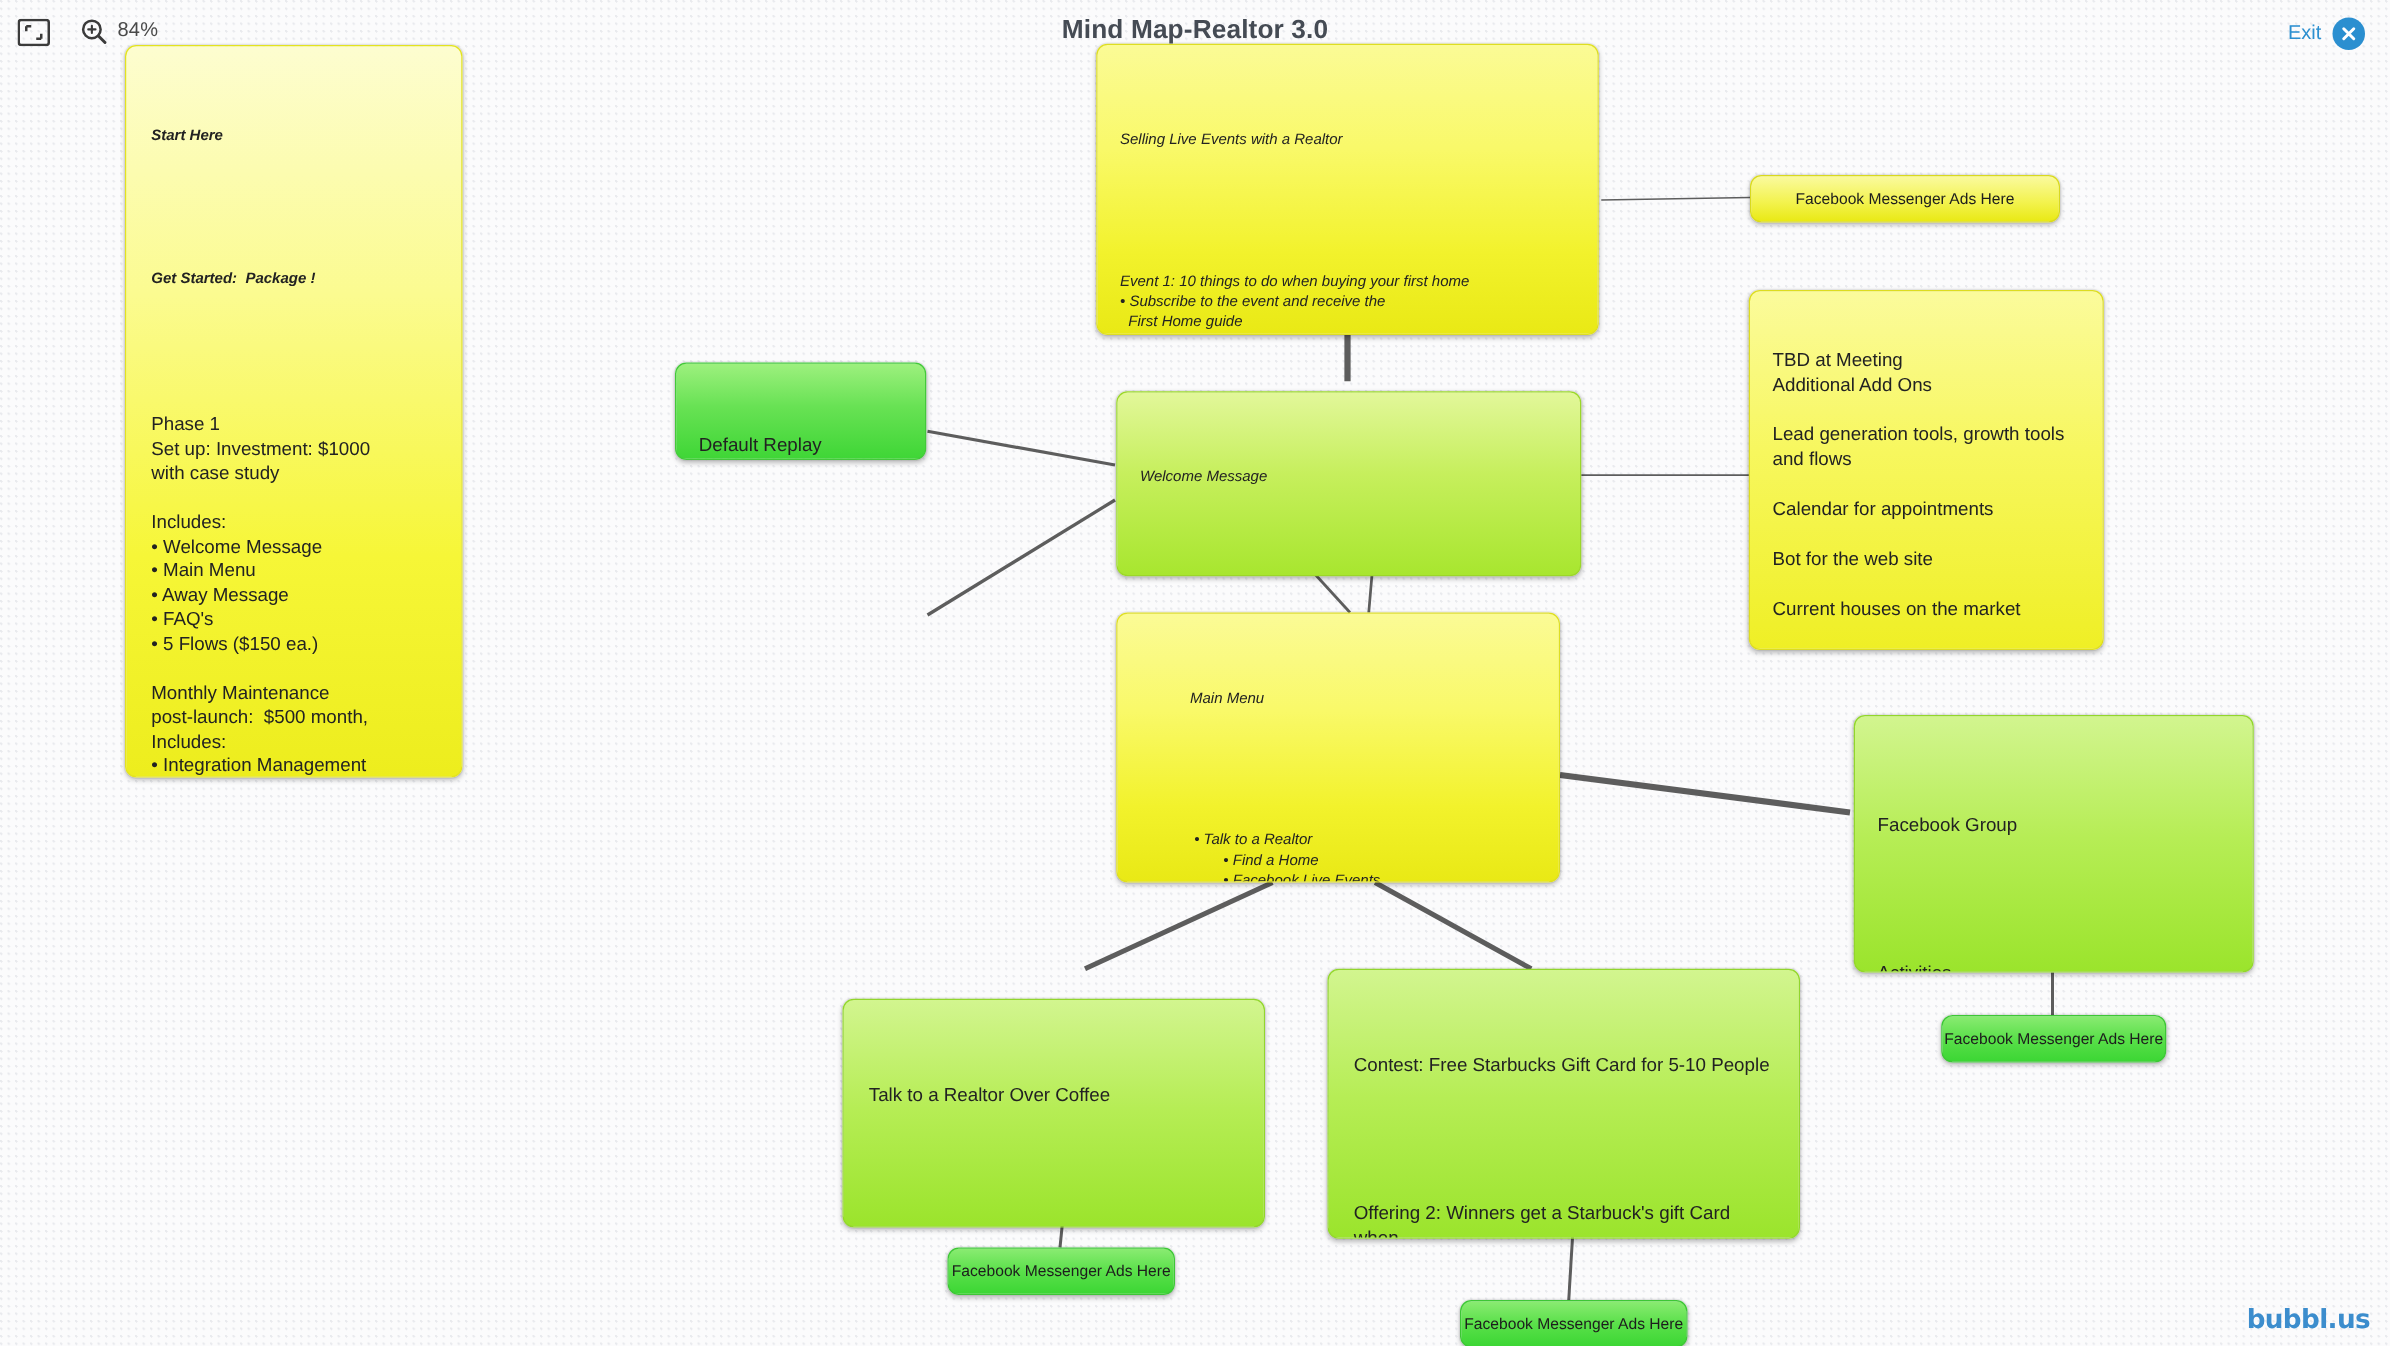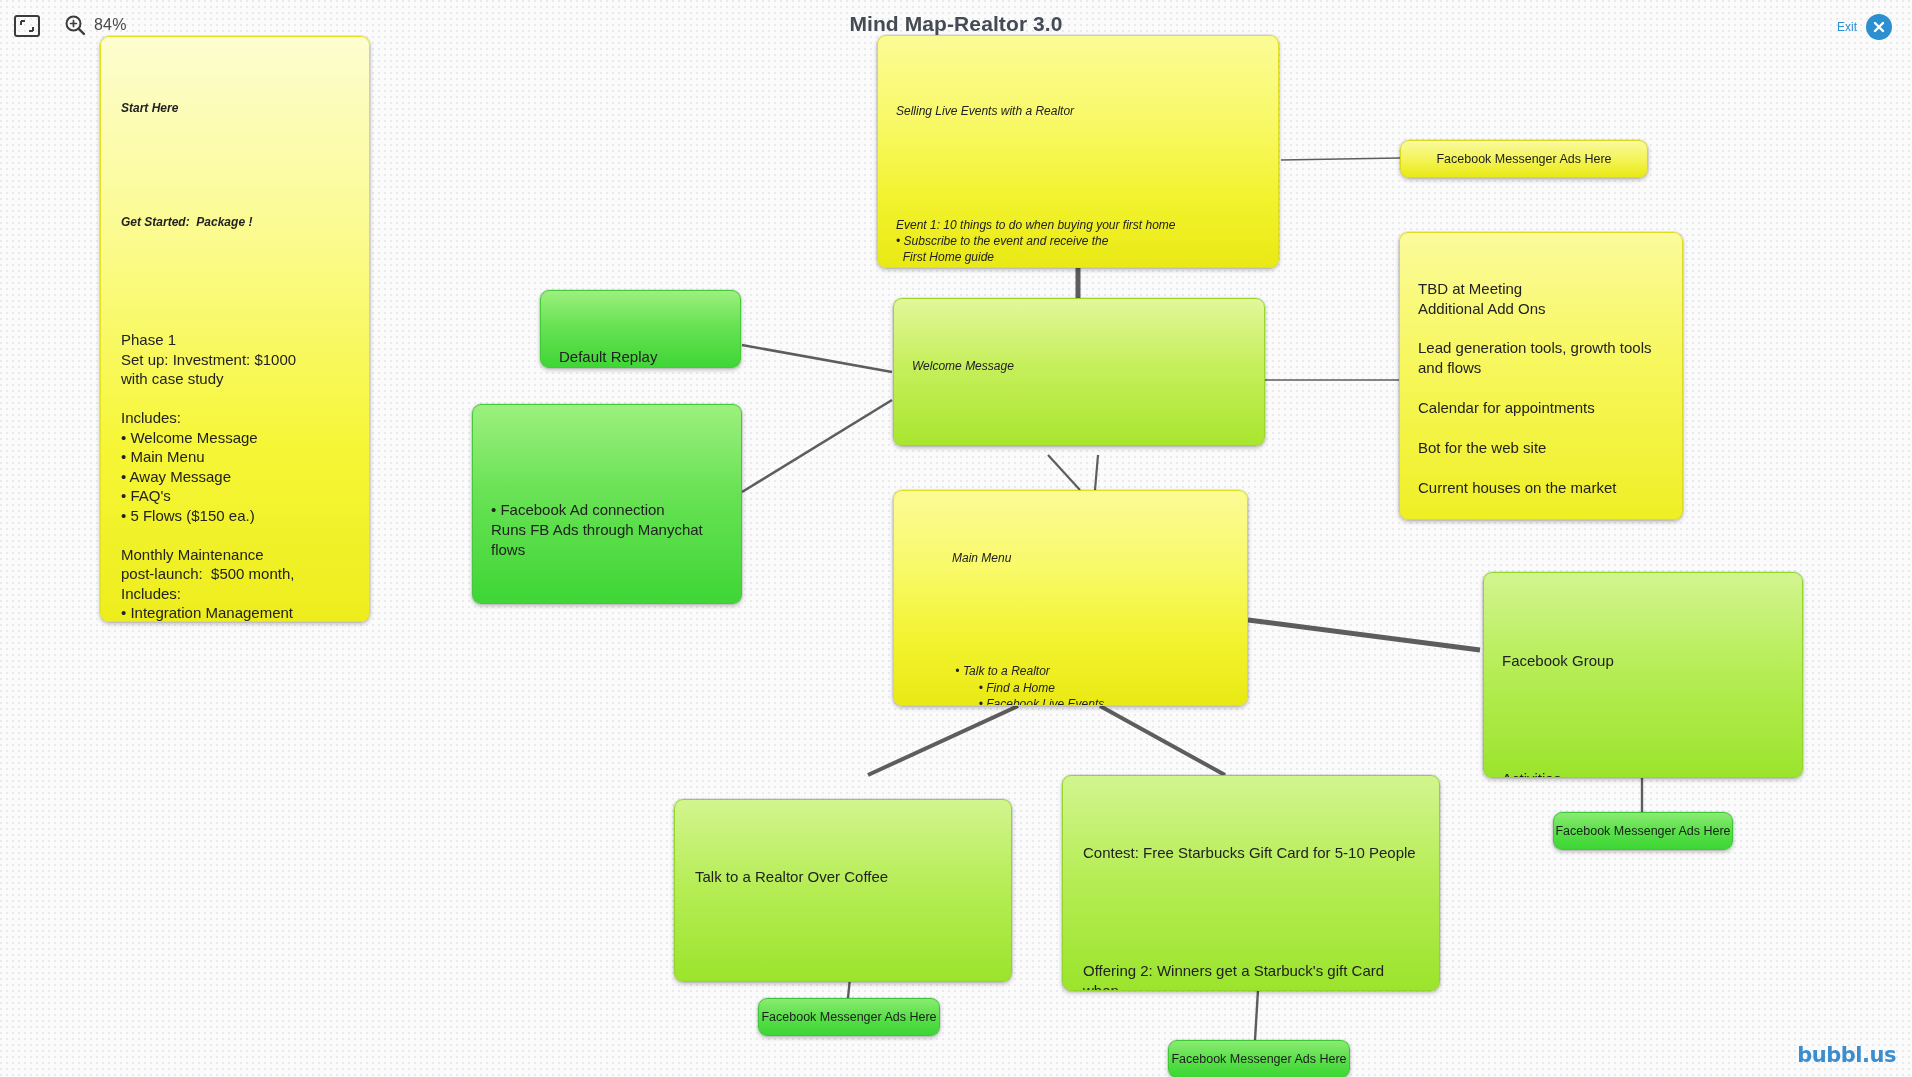--- a/index.html
+++ b/index.html
@@ -24,21 +24,21 @@
   .fit-icon{position:absolute;left:14px;top:15px;width:28px;height:24px;cursor:pointer;}
   .fit-icon svg{display:block;}
   .zoom-wrap{position:absolute;left:64px;top:14px;display:flex;align-items:center;gap:8px;cursor:pointer;}
   .zoom-icon{width:22px;height:22px;}
   .zoom-pct{font-size:16px;color:#4a4a4a;letter-spacing:.2px;}
   .map-title{
     position:absolute;left:0;top:12px;width:1912px;text-align:center;
     font-size:21px;font-weight:bold;color:#454b54;letter-spacing:.1px;
   }
   .exit-wrap{position:absolute;right:20px;top:14px;display:flex;align-items:center;gap:9px;cursor:pointer;}
-  .exit-label{font-size:12px;color:#2b8fd0;}
+  .exit-label{font-size:16px;color:#2b8fd0;}
   .exit-x{width:26px;height:26px;border-radius:50%;background:#2b8fd0;display:flex;align-items:center;justify-content:center;}
   .exit-x svg{display:block;}
 
   
   .node{
     position:absolute;
     border-radius:9px;
     box-sizing:border-box;
     box-shadow:0 2px 4px rgba(0,0,0,.25), 0 0 0 1px rgba(0,0,0,.06);
     z-index:10;
@@ -215,29 +215,22 @@
     </div>
   </div>
 
   <div class="node pal-green" style="left:540px;top:290px;width:201px;height:78px;">
     <div class="body" style="padding:14px 18px;">
       <div class="t15">Default Replay</div>
       
     </div>
   </div>
 
-  <div class="node pal-green" style="left:472px;top:404px;width:270px;height:200px;">
-    <div class="body" style="padding:0 18px;">
-      <div class="t15" style="position:absolute;top:95px;left:18px;right:14px;line-height:1.33;">• Facebook Ad connection
-Runs FB Ads through Manychat
-flows</div>
-    </div>
-  </div>
-
-  <div class="node pal-ygreen" style="left:893px;top:298px;width:372px;height:148px;">
+
+  <div class="node pal-ygreen" style="left:893px;top:313px;width:372px;height:148px;">
     <div class="body" style="padding:18px 18px;">
       <div class="t16">Welcome Message</div>
       <div style="height:16px"></div>
       
     </div>
   </div>
 
   <div class="node pal-lemon" style="left:893px;top:490px;width:355px;height:216px;padding-left:40px;">
     <div class="body" style="padding:18px 18px;">
       <div class="t16">Main Menu</div>

